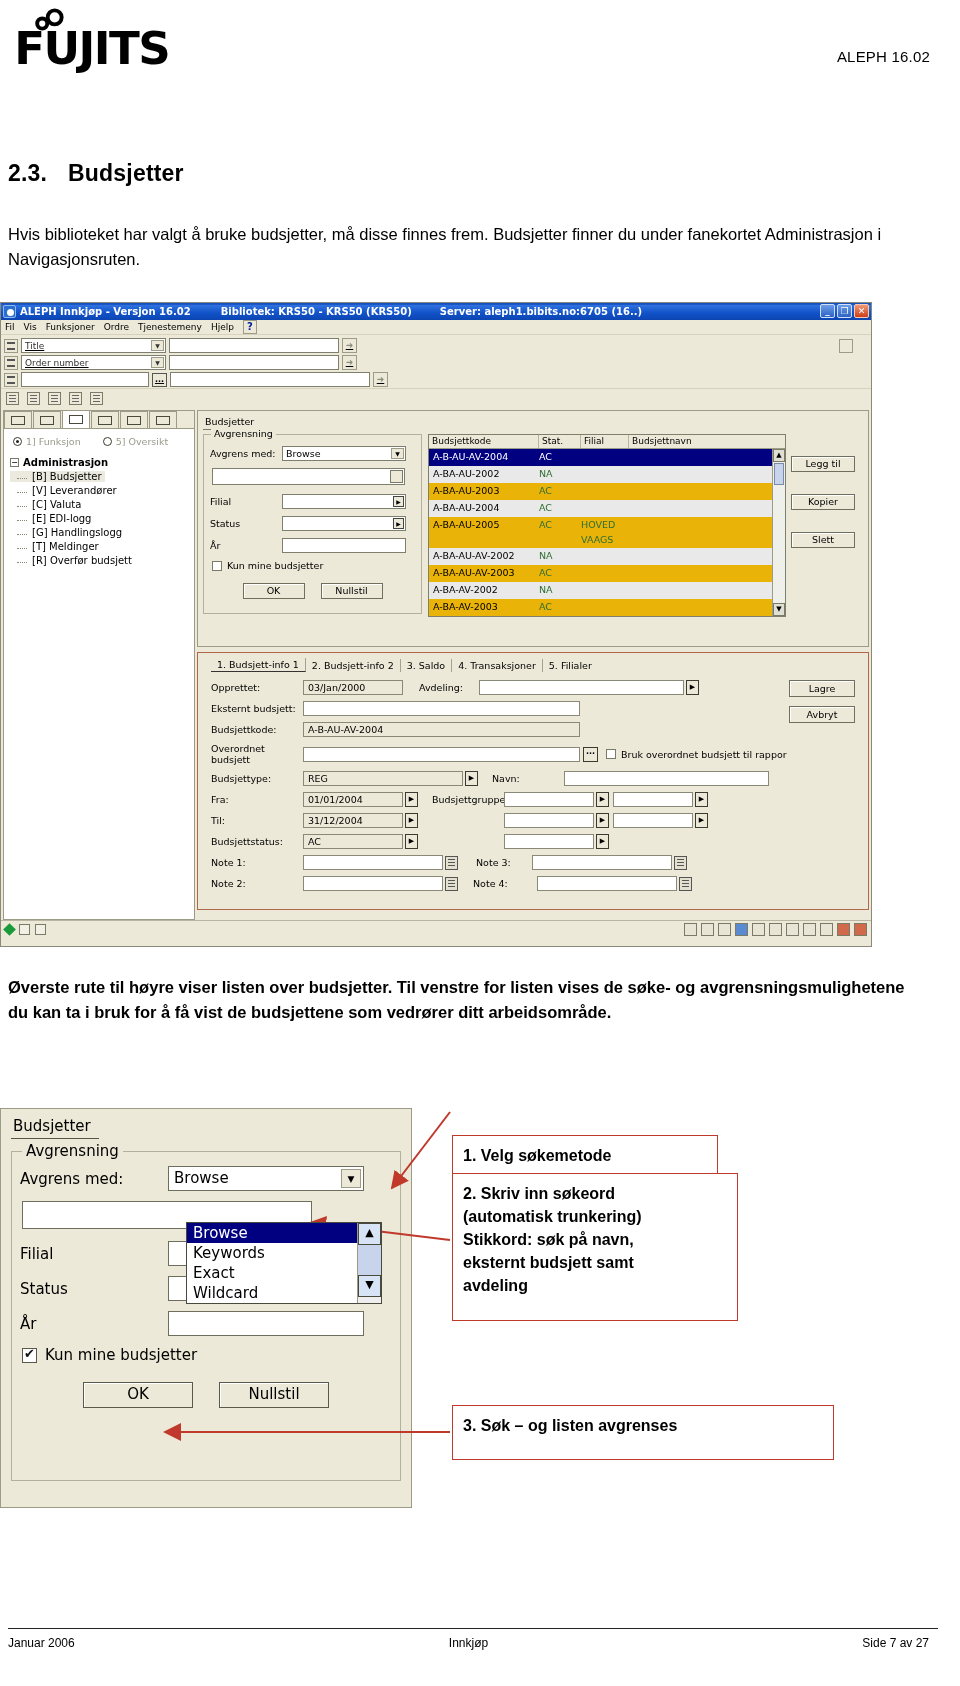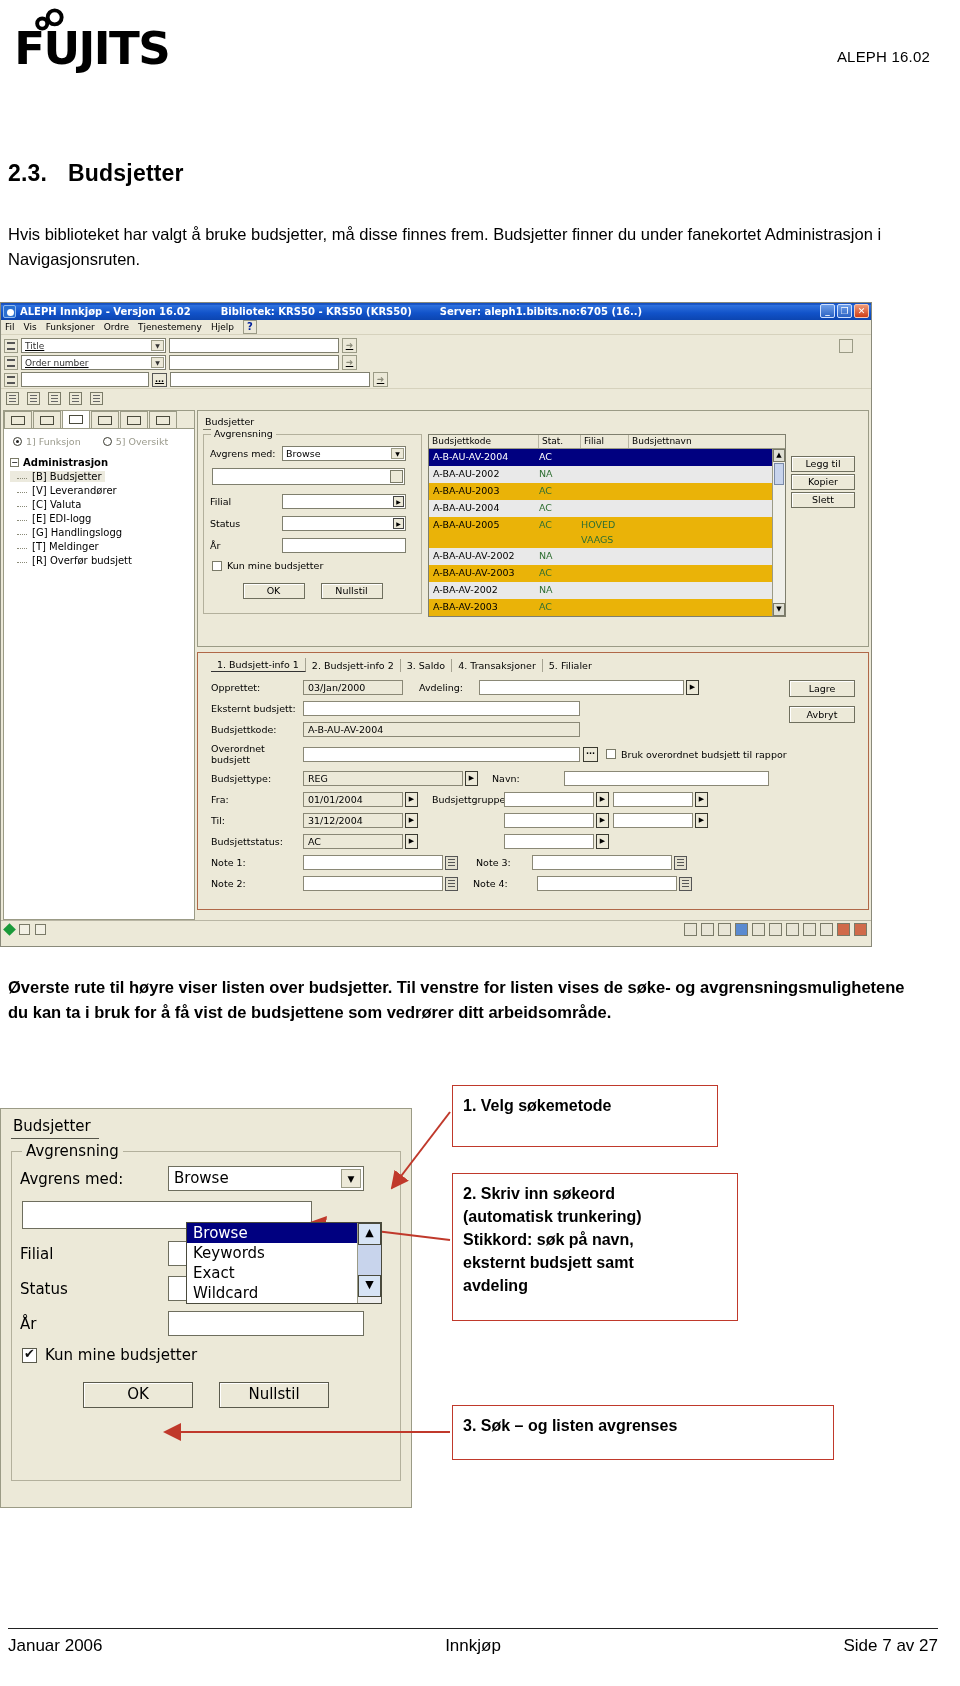--- a/index.html
+++ b/index.html
@@ -249,21 +249,21 @@
     position:absolute; right:0; top:14px; bottom:0; width:13px;
     background:#f0f0ea; border-left:1px solid #9b9b86;
   }
   .vs-btn {
     height:13px; border:1px solid #7a7a68; background:#dfdfd4;
     font-size:7px; text-align:center; line-height:11px;
   }
   .vs-thumb {
     height:22px; margin:1px; background:#c8d4ec; border:1px solid #7a8aa8;
   }
-  .list-btns { width:72px; padding-top:22px; display:flex; flex-direction:column; gap:2px; }
+  .list-btns { width:72px; padding-top:22px; display:flex; flex-direction:column; gap:22px; }
   
   .notebook {
     border:1px solid #b06848; background:#ece9d8; margin-top:5px;
     height:258px; padding:4px 13px;
   }
   .nb-tabs { display:flex; font-size:9.5px; align-items:flex-end; height:15px; }
   .nb-tab {
     padding:0 6px; border-right:1px solid #a5a291; line-height:13px;
   }
   .nb-tab.sel { border-bottom:1.5px solid #333; font-weight:normal; }
@@ -380,33 +380,33 @@
   .zbtn {
     width:110px; height:26px; border:1.5px solid #5a5a4c; background:#ece9d8;
     font-size:15px; text-align:center; line-height:23px;
     box-shadow:inset 1px 1px 0 #fff;
   }
   
   .callout {
     position:absolute; border:1.5px solid #c0392b; background:#fff;
     font-size:16px; font-weight:bold; line-height:23px; padding:8px 10px;
   }
-  #callout-1 { left:452px; top:1085px; width:266px; height:62px; }
+  #callout-1 { left:452px; top:1135px; width:266px; height:62px; }
   #callout-2 { left:452px; top:1173px; width:286px; height:148px; }
   #callout-3 { left:452px; top:1405px; width:382px; height:55px; }
   .arrow-svg { position:absolute; left:0; top:1080px; width:960px; height:420px; pointer-events:none; }
   
   .footer-line {
     position:absolute; left:8px; right:22px; top:1628px;
     border-top:1.5px solid #222;
   }
   .footer {
-    position:absolute; left:8px; right:22px; top:1636px;
+    position:absolute; left:8px; right:31px; top:1636px;
     display:flex; justify-content:space-between;
-    font-size:17px;
+    font-size:12px;
     text-align:right;
   }
 </style>
 </head>
 <body>
 
 <div class="doc-header">
   <svg class="fujitsu-logo" viewBox="0 0 200 90">
     <circle cx="52" cy="12" r="9" fill="none" stroke="#000" stroke-width="5"></circle>
     <circle cx="36" cy="20" r="6.5" fill="none" stroke="#000" stroke-width="5"></circle>

